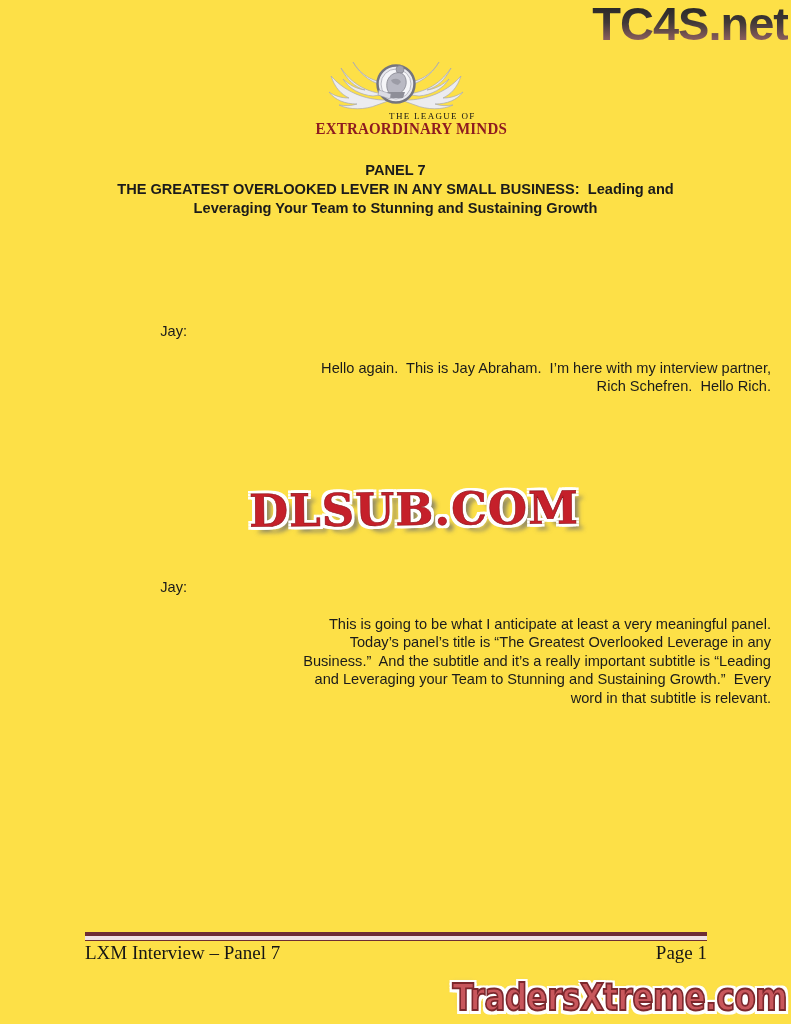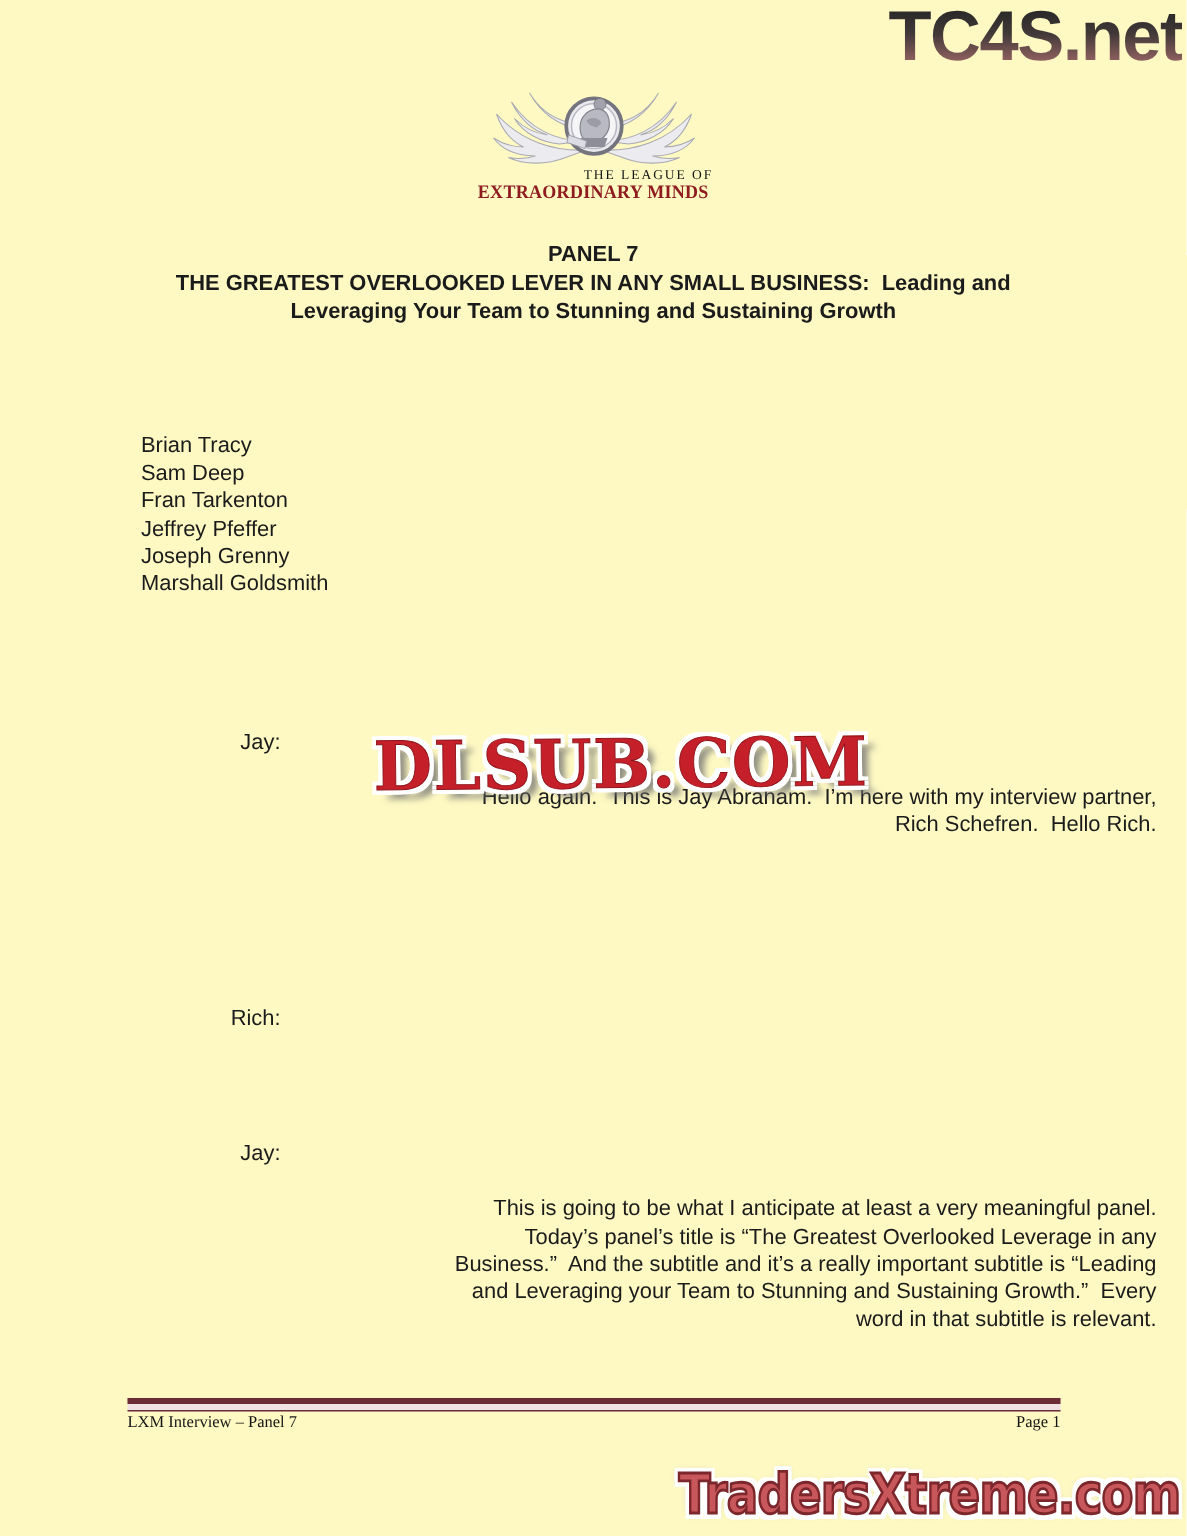--- a/index.html
+++ b/index.html
@@ -1,35 +1,35 @@
 <!DOCTYPE html>
 <html><head>
 <meta charset="utf-8">
 <style>
   html,body { margin:0; padding:0; background:#ffffff; }
   .page {
     position:relative; width:791px; height:1024px; margin:0 auto;
-    background:#fef9c3; overflow:hidden;
+    background:#fde047; overflow:hidden;
     font-family:"Liberation Sans", sans-serif; color:#1b1b1b;
   }
 
   
   .wm-tc4s {
     position:absolute; top:0px; right:3px;
     font-size:47px; font-weight:bold; letter-spacing:-1px; line-height:1;
     background:linear-gradient(180deg,#262626 10%,#413938 48%,#8d605e 86%,#96706d 100%);
     -webkit-background-clip:text; background-clip:text; color:transparent;
     filter:blur(0.3px);
   }
 
   
   .logo { position:absolute; top:54px; left:50%; transform:translateX(-50%); width:160px; text-align:center; }
   .logo svg { display:block; margin:0 auto; }
   .logo-l1 { font-family:"Liberation Serif", serif; font-size:9px; letter-spacing:1.3px; color:#141414; white-space:nowrap; margin-top:0px;text-align:right; }
-  .logo-l2 { font-family:"Liberation Serif", serif; font-size:12px; font-weight:bold; color:#8e1c20; letter-spacing:0.2px; white-space:nowrap; transform:scaleY(1.06); }
+  .logo-l2 { font-family:"Liberation Serif", serif; font-size:15px; font-weight:bold; color:#8e1c20; letter-spacing:0.2px; white-space:nowrap; transform:scaleY(1.06); }
 
   
   .title {
     position:absolute; top:161px; left:0; width:100%;
     text-align:center; font-weight:bold; font-size:14.6px; line-height:19px;
     white-space:pre-wrap;
   }
 
   
   .content {
@@ -58,21 +58,21 @@
   
   .footer-rule {
     position:absolute; left:85px; top:932px; width:622px; height:9px;
     box-sizing:border-box;
     border-top:4px solid #6d2d34; border-bottom:1px solid #6d2d34;
     background:#f0e2e3;
   }
   .footer {
     position:absolute; left:85px; top:942px; width:622px;
     display:flex; justify-content:space-between;
-    font-family:"Liberation Serif", serif; font-size:11px; color:#151515;
+    font-family:"Liberation Serif", serif; font-size:19px; color:#151515;
   }
 
   
   .wm-traders {
     position:absolute; bottom:8px; right:4px;
     font-family:"DejaVu Sans", sans-serif; font-weight:bold;
     font-size:31px; line-height:1; letter-spacing:-0.5px;
     color:#c8575c; -webkit-text-stroke:1.6px #7c272c;
     text-shadow:
       -3px -3px 0 #fff, 3px -3px 0 #fff, -3px 3px 0 #fff, 3px 3px 0 #fff,
@@ -106,37 +106,30 @@
     </svg>
     <div class="logo-l1">THE LEAGUE OF</div>
     <div class="logo-l2">EXTRAORDINARY MINDS</div>
   </div>
 
   <div class="title">PANEL 7
 THE GREATEST OVERLOOKED LEVER IN ANY SMALL BUSINESS:  Leading and
 Leveraging Your Team to Stunning and Sustaining Growth</div>
 
   <div class="content">
-    <div class="panelists-names">Brian Tracy
-Sam Deep
-Fran Tarkenton
-Jeffrey Pfeffer
-Joseph Grenny
-Marshall Goldsmith</div>
 
     <div class="turn turn-1">
       <div class="speaker">Jay:</div>
       <div class="paras">
         <div class="para">Hello again.  This is Jay Abraham.  I’m here with my interview partner,
 Rich Schefren.  Hello Rich.</div>
       </div>
     </div>
 
     <div class="turn turn-2">
-      <div class="speaker">Rich:</div>
     </div>
 
     <div class="turn turn-3">
       <div class="speaker">Jay:</div>
       <div class="paras">
         <div class="para">This is going to be what I anticipate at least a very meaningful panel.
 Today’s panel’s title is “The Greatest Overlooked Leverage in any
 Business.”  And the subtitle and it’s a really important subtitle is “Leading
 and Leveraging your Team to Stunning and Sustaining Growth.”  Every
 word in that subtitle is relevant.</div>

